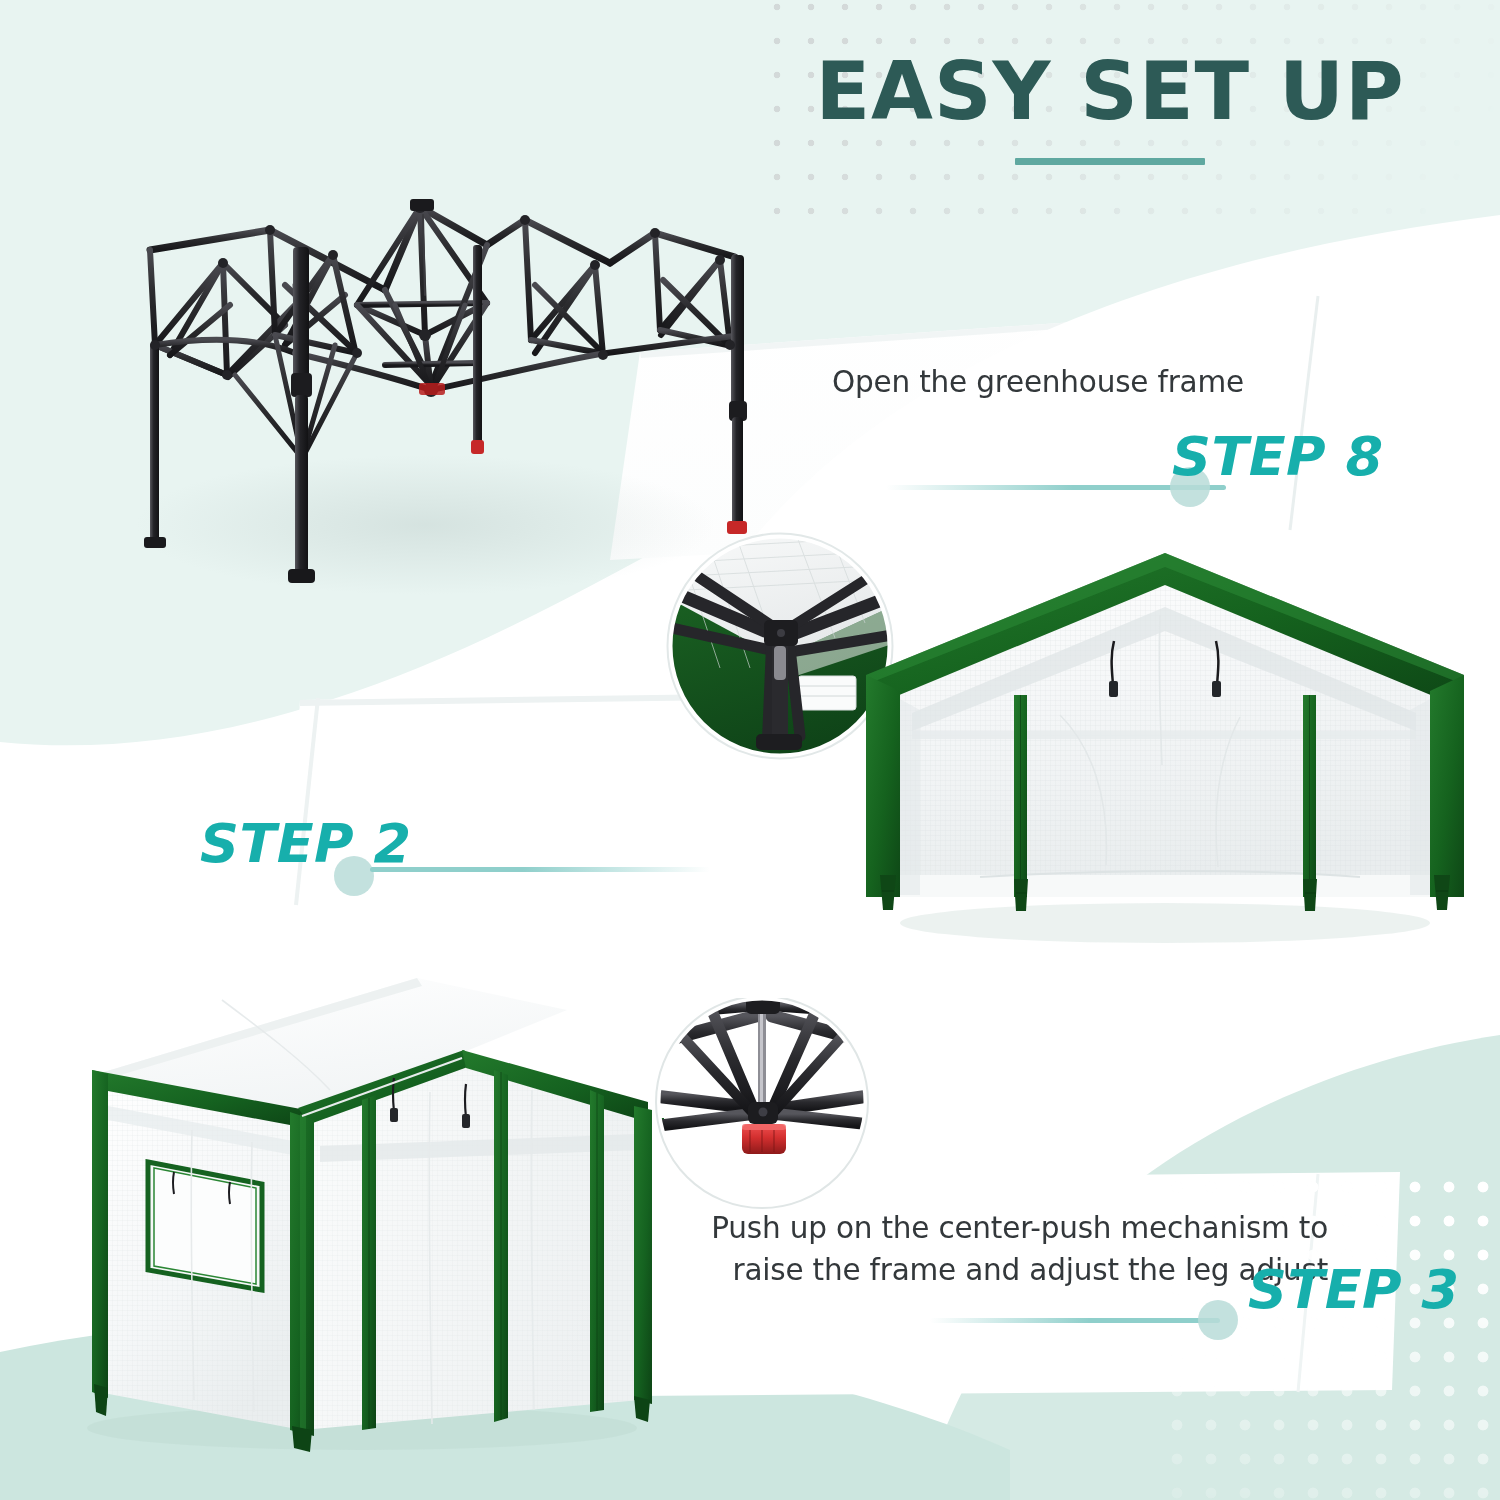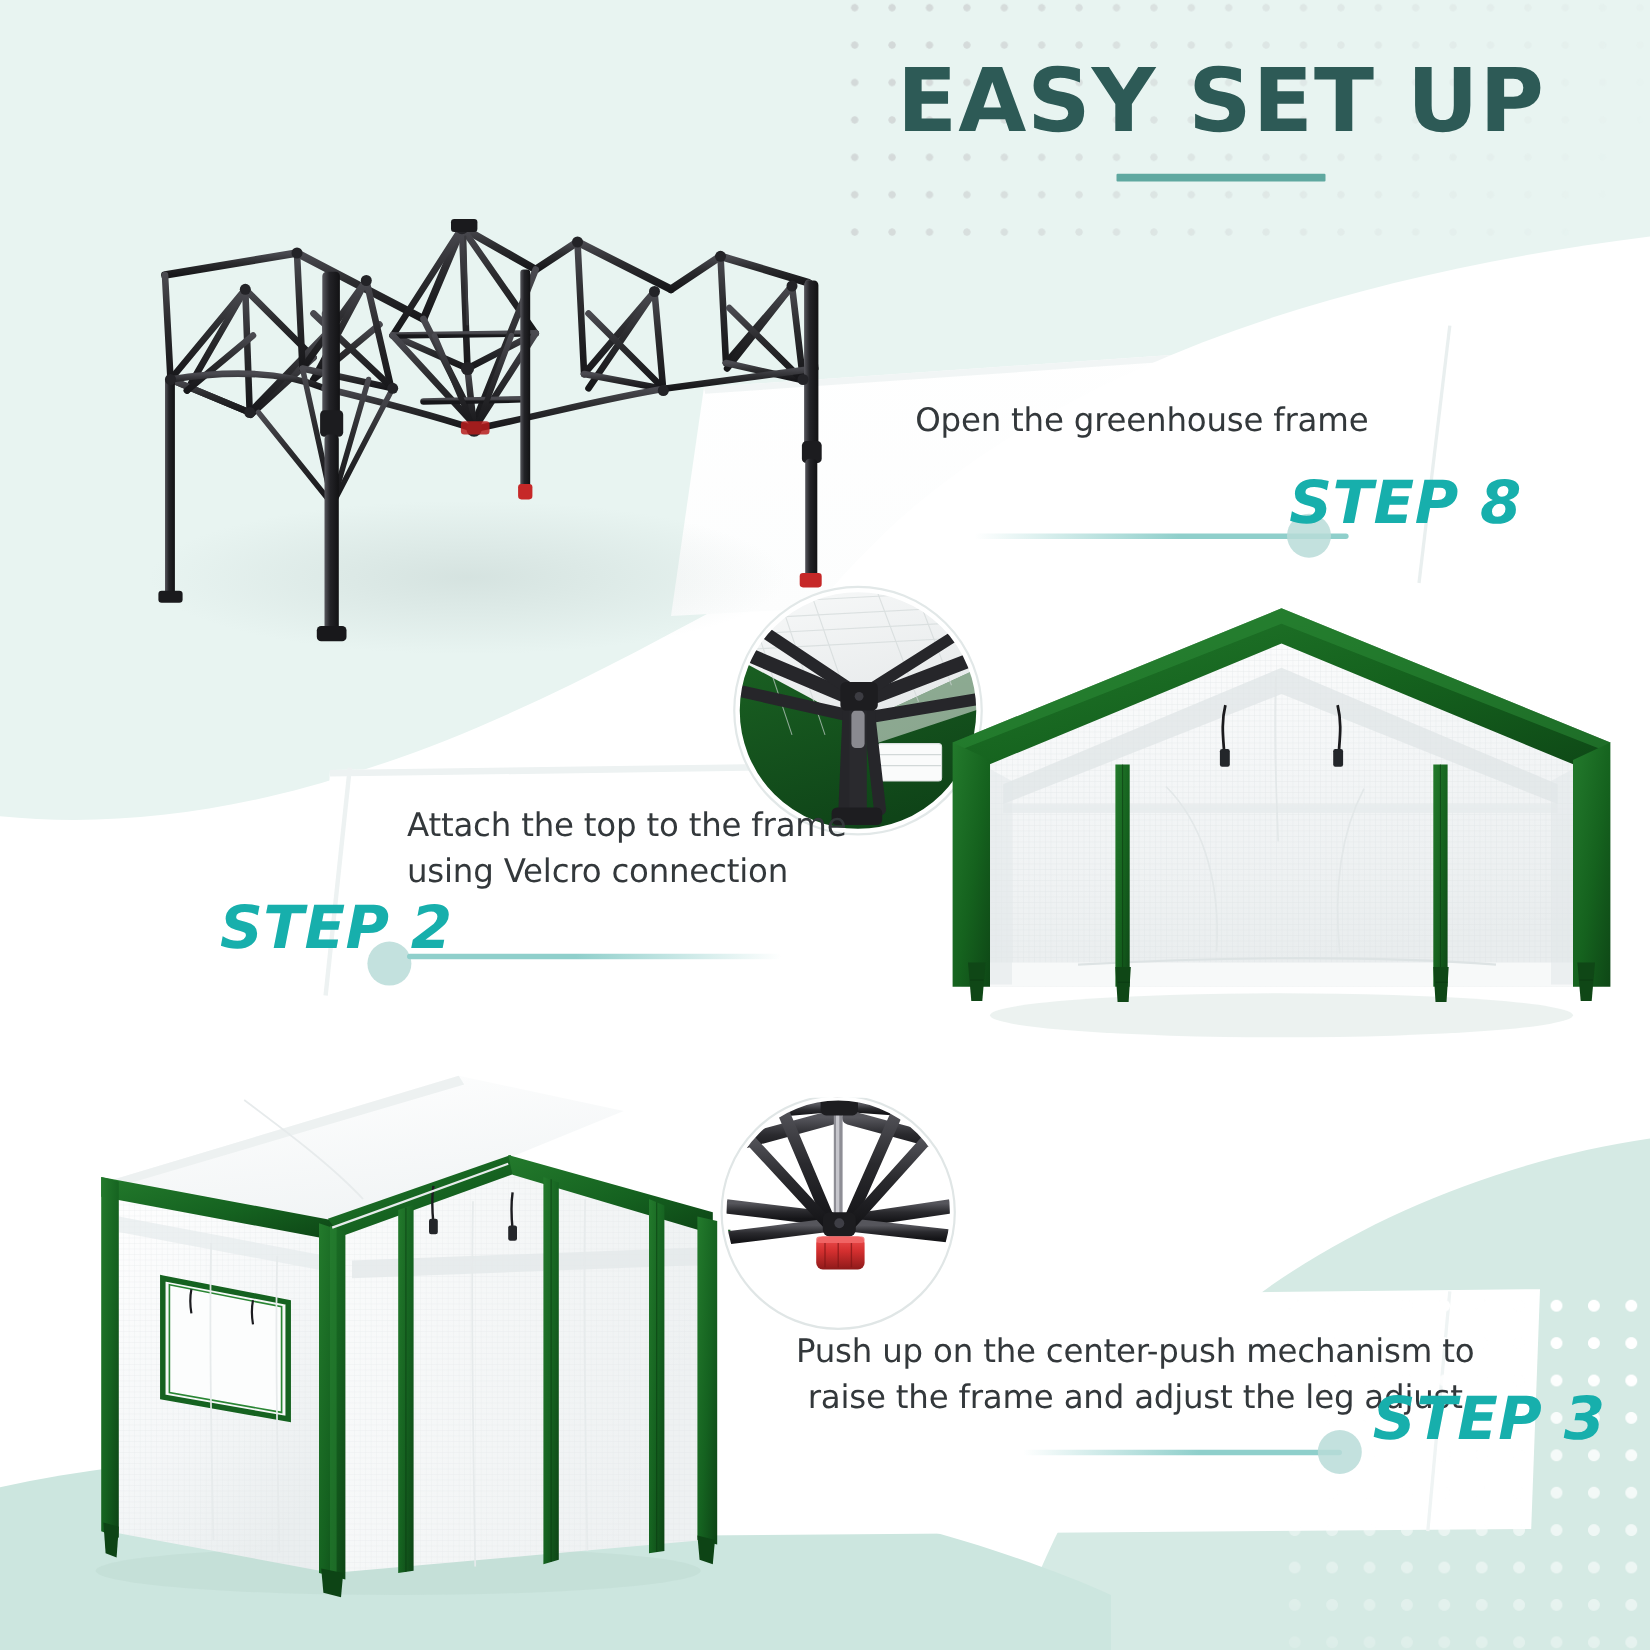--- a/index.html
+++ b/index.html
@@ -456,24 +456,20 @@
         <path d="M445,348 H456"></path>
     </g>
 
     <g stroke="#E2E7E8" stroke-width="1.6" fill="none" opacity="0.9">
       <path d="M200,170 C230,200 250,250 246,320"></path>
       <path d="M380,172 C360,210 352,260 358,322"></path>
       <path d="M300,70 C298,120 300,170 302,220"></path>
     </g>
   </svg>
 
-  <div class="step-desc" style="left:370px; top:730px; width:480px;">
-    <div>Attach the top to the frame</div>
-    <div>using Velcro connection</div>
-  </div>
   <div class="step-dot" style="left:334px; top:856px;"></div>
   <div class="step-rule rule-to-right" style="left:370px; top:867px; width:340px;"></div>
   <div class="step-label" style="left:200px; top:812px;font-style:italic;">STEP 2</div>
 
   <svg class="abs" style="left:62px; top:960px;" width="610" height="500" viewBox="0 0 610 500">
     <defs>
       <linearGradient id="gSideWall" x1="0" y1="0" x2="0.6" y2="1">
         <stop offset="0%" stop-color="#FFFFFF"></stop>
         <stop offset="60%" stop-color="#F5F7F8"></stop>
         <stop offset="100%" stop-color="#EAEEEF"></stop>
@@ -617,21 +613,21 @@
       <g stroke="#7E1616" stroke-width="1.2" opacity="0.7">
         <path d="M100,132 V154"></path>
           <path d="M112,132 V154"></path>
           <path d="M124,132 V154"></path>
       </g>
     </g>
     <circle cx="112" cy="104" r="104" fill="none" stroke="#FFFFFF" stroke-width="5"></circle>
     <circle cx="112" cy="104" r="106" fill="none" stroke="#E0E6E6" stroke-width="2"></circle>
   </svg>
 
-  <div class="step-desc" style="left:712px; top:1208px; width:640px; text-align:center;">
+  <div class="step-desc" style="left:688px; top:1208px; width:640px; text-align:right;">
     <div>Push up on the center-push mechanism to</div>
     <div>raise the frame and adjust the leg adjust</div>
   </div>
   <div class="step-rule rule-to-left" style="left:930px; top:1318px; width:290px;"></div>
   <div class="step-dot" style="left:1198px; top:1300px;"></div>
   <div class="step-label" style="left:1248px; top:1258px;">STEP 3</div>
 
 </div>
 
 </body></html>

